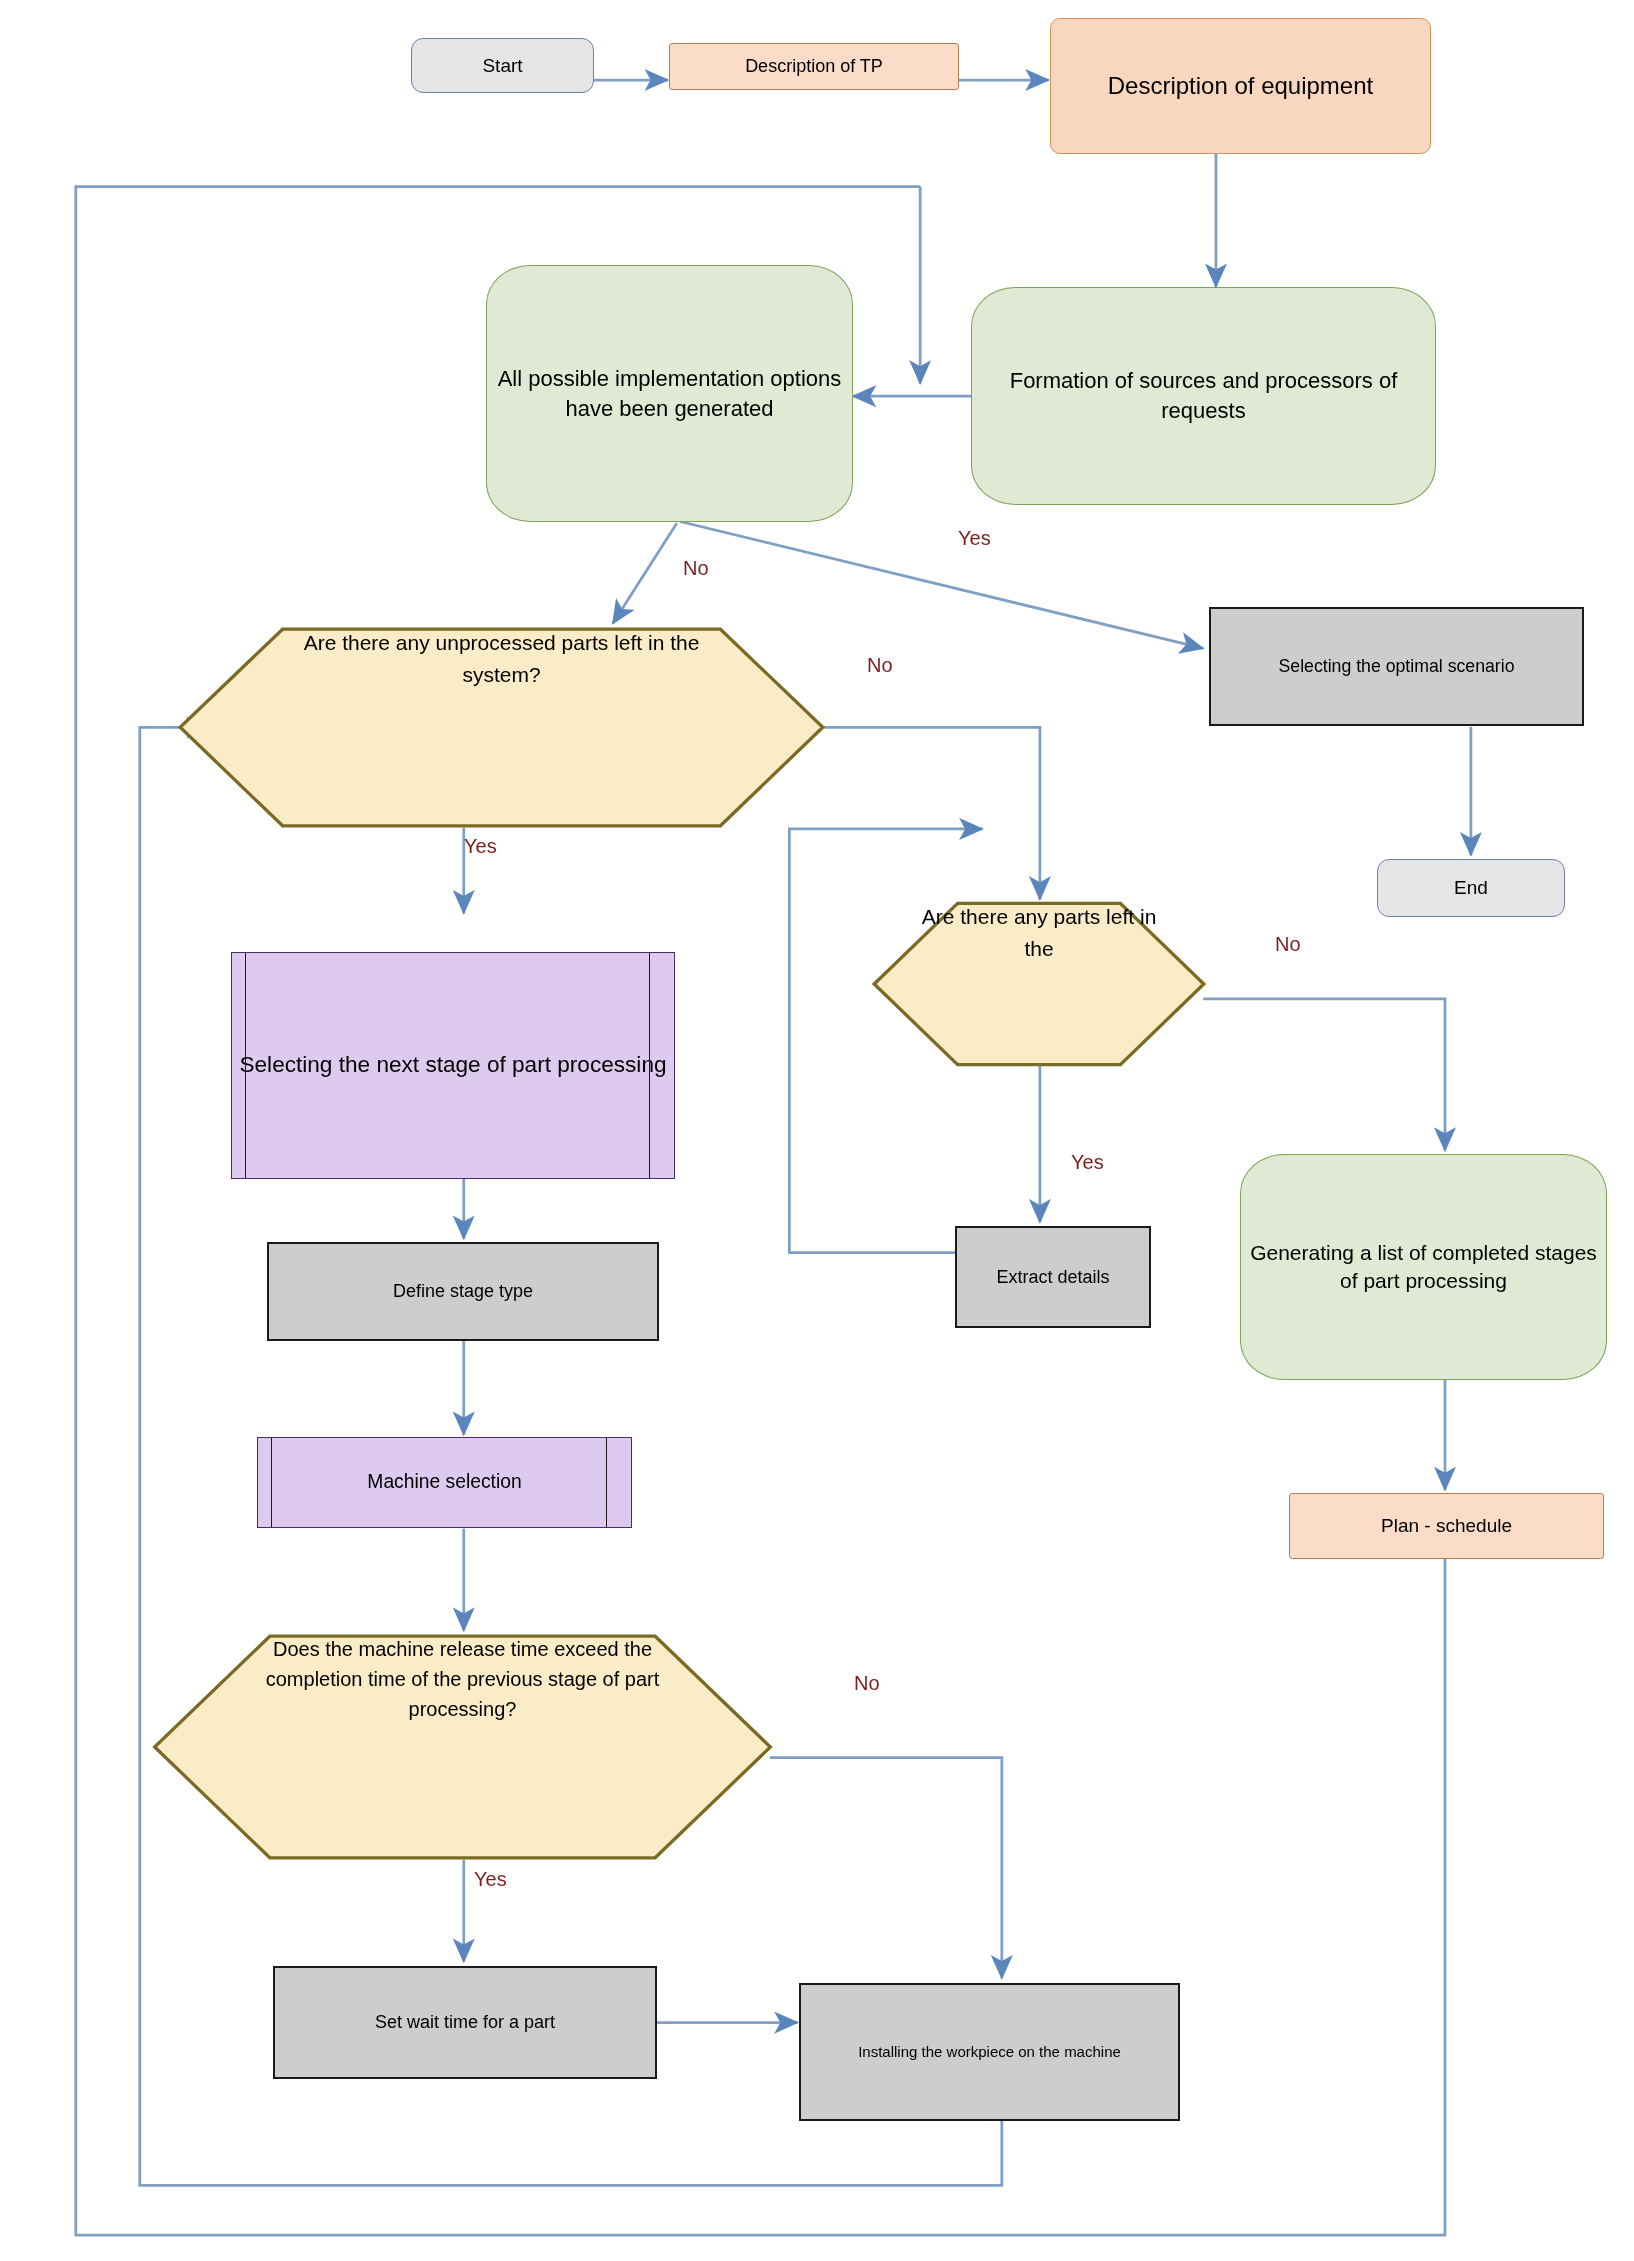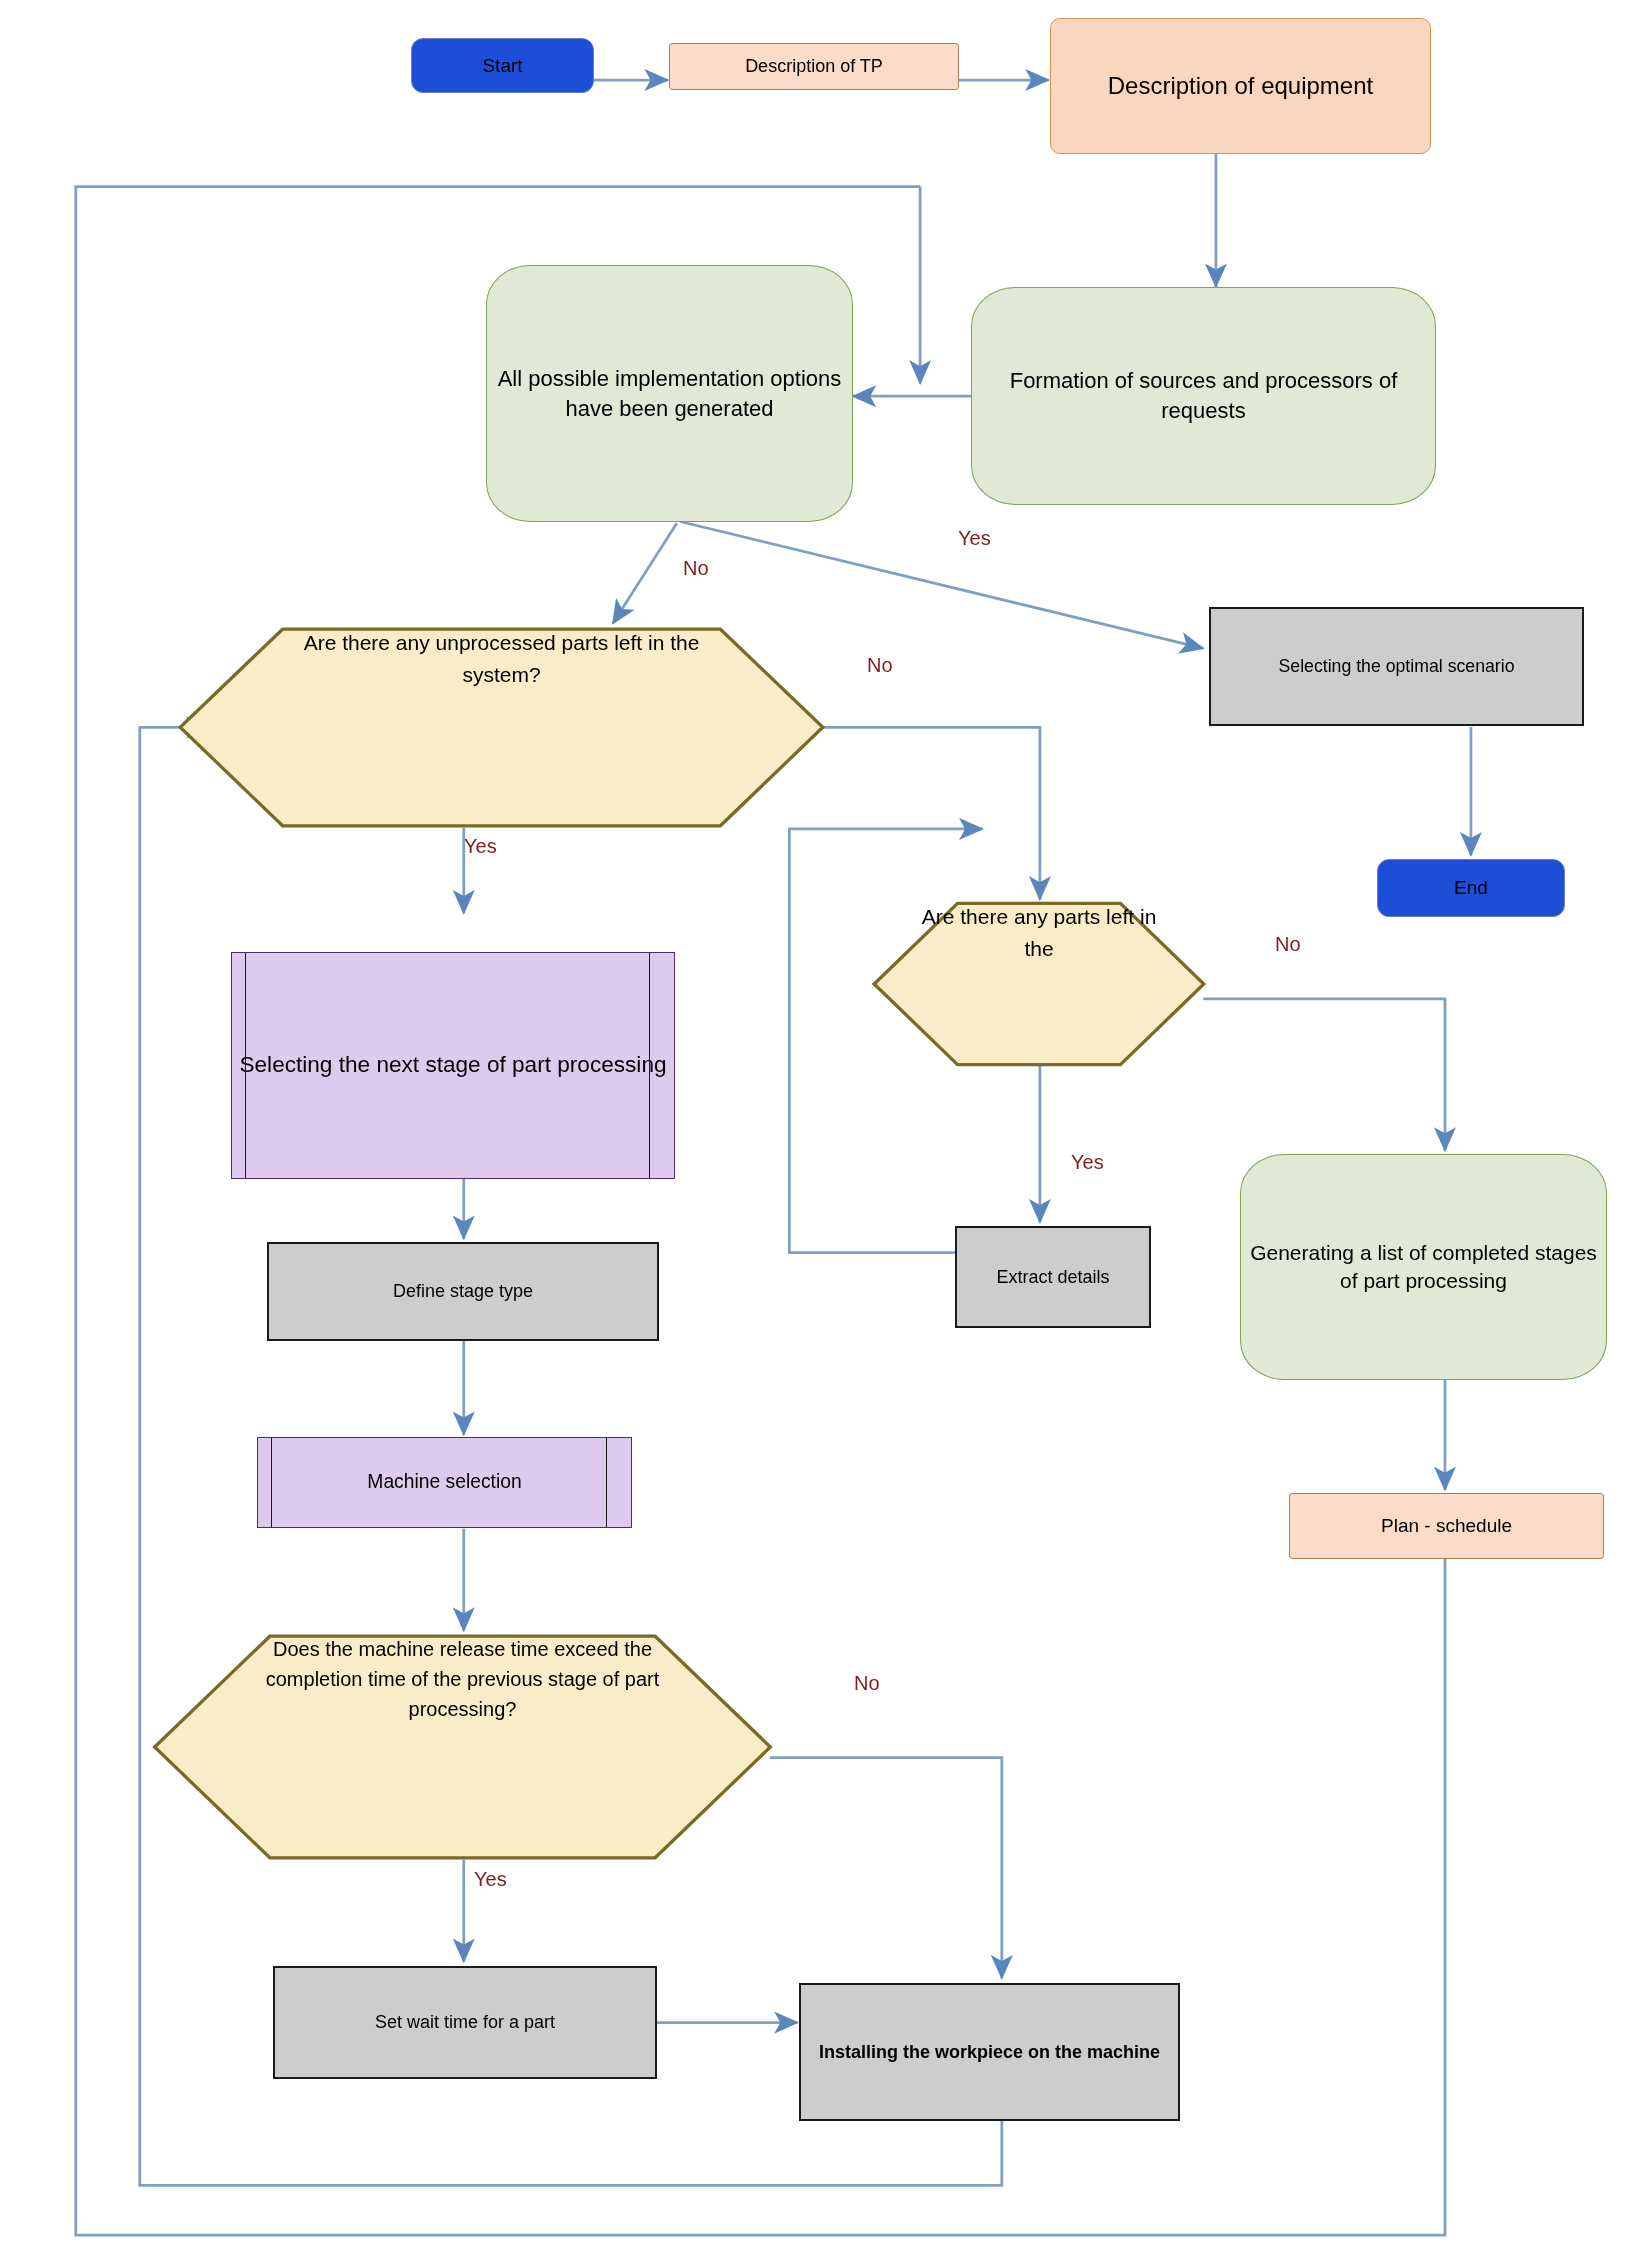--- a/index.html
+++ b/index.html
@@ -5,21 +5,21 @@
 <style>
   html,body{margin:0;padding:0;background:#ffffff;}
   body{font-family:"Liberation Sans", sans-serif;}
   #canvas{position:relative;width:1635px;height:2261px;background:#ffffff;overflow:hidden;}
   svg.edges{position:absolute;left:0;top:0;width:1635px;height:2261px;pointer-events:none;}
 
   .node{position:absolute;box-sizing:border-box;display:flex;align-items:center;justify-content:center;text-align:center;color:#000;line-height:1.35;}
   .node span{display:block;padding:0 5.5px;}
 
   
-  .term{background:#1d4ed8;border:1.7px solid #6b7fb3;border-radius:12px;}
+  .term{background:#e5e5e5;border:1.7px solid #6b7fb3;border-radius:12px;}
   
   .orange{background:#fadcc8;border:1.7px solid #b07c52;border-radius:3.3px;}
   .orange-big{background:#f9d7bf;border:1.7px solid #d98f56;border-radius:10px;}
   
   .green{background:#dfe9d3;border:1.7px solid #7fa25a;border-radius:44px/39px;}
   
   .grey{background:#cdcdcd;border:2.2px solid #1a1a1a;}
   
   .purple{background:#ddcaee;border:1.7px solid #4c2b6b;}
   .purple .bar{position:absolute;top:0;bottom:0;width:0;border-left:1.7px solid #1a1a1a;}
@@ -175,21 +175,21 @@
     </svg>
     <div class="hextext" style="font-size:20px;">
       <span>Does the machine release time exceed the completion time of the previous stage of part processing?</span>
     </div>
   </div>
 
   <div class="node grey" style="left:273px;top:1966px;width:384px;height:113px;font-size:18px;">
     <span>Set wait time for a part</span>
   </div>
 
-  <div class="node grey" style="left:799px;top:1983px;width:381px;height:138px;font-size:18px;font-weight:bold;">
+  <div class="node grey" style="left:799px;top:1983px;width:381px;height:138px;font-size:15px;">
     <span>Installing the workpiece on the machine</span>
   </div>
 
   <div class="elabel" style="left:958px;top:527px;">Yes</div>
   <div class="elabel" style="left:683px;top:557px;">No</div>
   <div class="elabel" style="left:464px;top:835px;">Yes</div>
   <div class="elabel" style="left:867px;top:654px;">No</div>
   <div class="elabel" style="left:1071px;top:1151px;">Yes</div>
   <div class="elabel" style="left:1275px;top:933px;">No</div>
   <div class="elabel" style="left:854px;top:1672px;">No</div>

